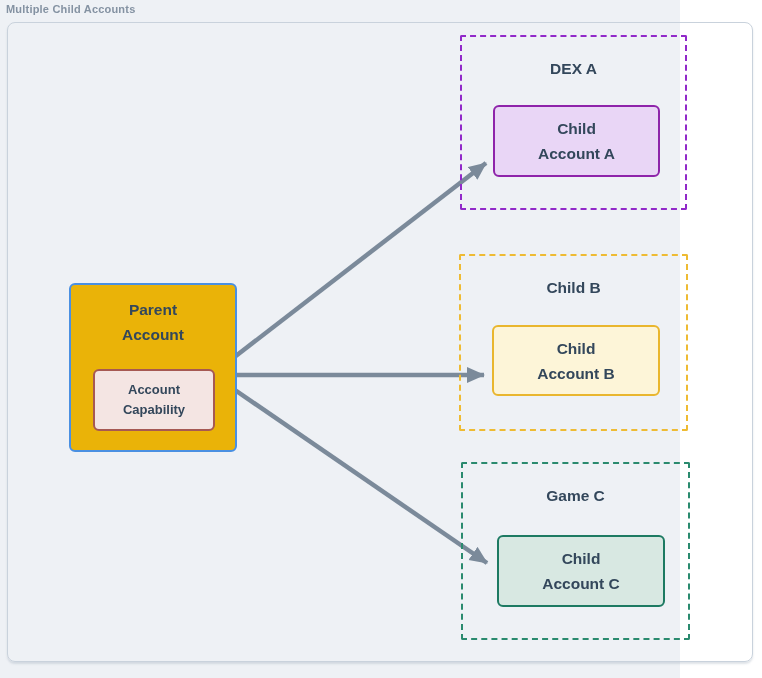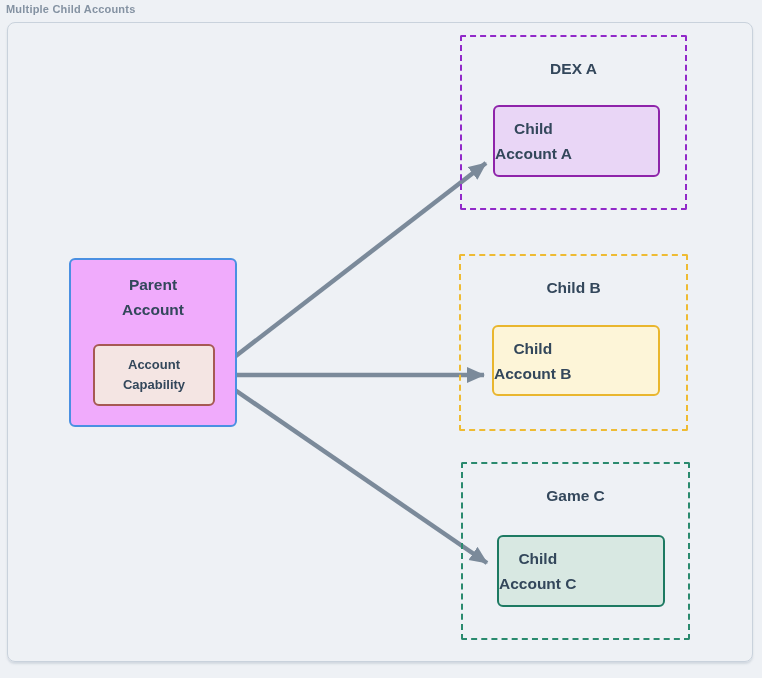--- a/index.html
+++ b/index.html
@@ -3,21 +3,21 @@
 <meta charset="utf-8">
 <style>
   * { margin: 0; padding: 0; box-sizing: border-box; }
   html, body { width: 762px; height: 678px; }
   body {
     font-family: "Liberation Sans", "DejaVu Sans", sans-serif;
     overflow: hidden;
   }
   .canvas {
     position: relative;
-    width: 762px;
+    width: 680px;
     height: 678px;
   }
   .diagram-title {
     position: absolute;
     left: 6px;
     top: 3px;
     font-size: 11px;
     font-weight: 600;
     letter-spacing: 0.2px;
     white-space: nowrap;
@@ -73,21 +73,21 @@
   }
   .group-title {
     padding-top: 23px;
     text-align: center;
     font-size: 15.5px;
     font-weight: 600;
   }
   .child-node {
     display: flex;
     align-items: center;
-    justify-content: flex-start;
+    justify-content: center;
   }
   .group-a { left: 460px; top: 35px;  width: 227px; height: 175px; }
   .group-a .child-node { left: 31px; top: 68px; width: 167px; height: 72px; }
   .group-b { left: 459px; top: 254px; width: 229px; height: 177px; }
   .group-b .child-node { left: 31px; top: 69px; width: 168px; height: 71px; }
   .group-c { left: 461px; top: 462px; width: 229px; height: 178px; }
   .group-c .child-node { left: 34px; top: 71px; width: 168px; height: 72px; }
 </style>
 </head>
 <body>
@@ -102,21 +102,21 @@
     <defs>
       <marker id="ah" markerUnits="userSpaceOnUse" markerWidth="20" markerHeight="18" refX="17" refY="8" orient="auto">
         <path d="M0,0 L18,8 L0,16 Z" style="fill: rgb(123, 138, 154);"></path>
       </marker>
     </defs>
     <line x1="219" y1="369" x2="486" y2="163" stroke-width="4.5" marker-end="url(#ah)" style="stroke: rgb(123, 138, 154);"></line>
     <line x1="219" y1="375" x2="484" y2="375" stroke-width="4.5" marker-end="url(#ah)" style="stroke: rgb(123, 138, 154);"></line>
     <line x1="219" y1="379" x2="487" y2="563" stroke-width="4.5" marker-end="url(#ah)" style="stroke: rgb(123, 138, 154);"></line>
   </svg>
 
-  <div class="node parent-node" style="background-color: #f0abfc; border-color: rgb(74, 144, 226);">
+  <div class="node parent-node" style="background-color: #eab308; border-color: rgb(74, 144, 226); margin-top: 25px;">
     <div class="label lg">Parent
 Account</div>
     <div class="node capability-node" style="background-color: rgb(244, 229, 227); border-color: rgb(166, 89, 83);">
       <div class="label sm">Account
 Capability</div>
     </div>
   </div>
 
   <div class="group group-a" style="border-color: rgb(145, 41, 201);">
     <div class="group-title">DEX A</div>

